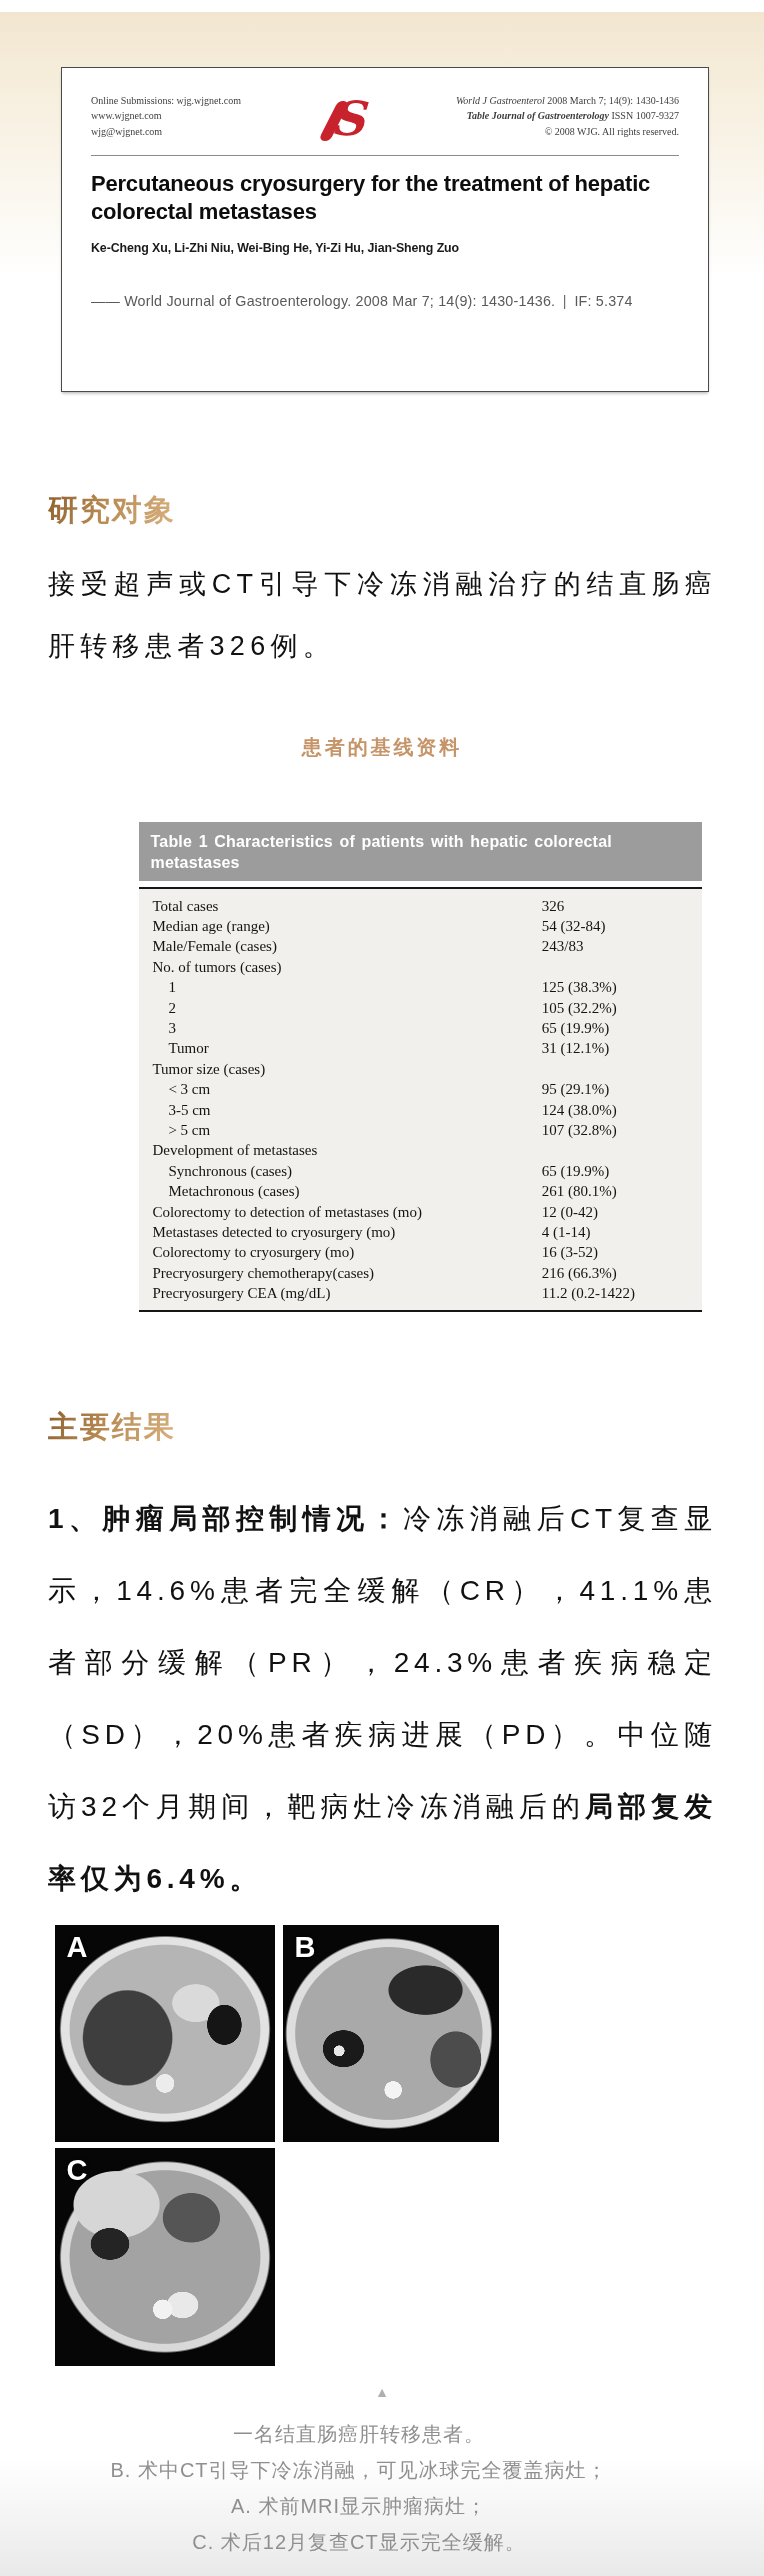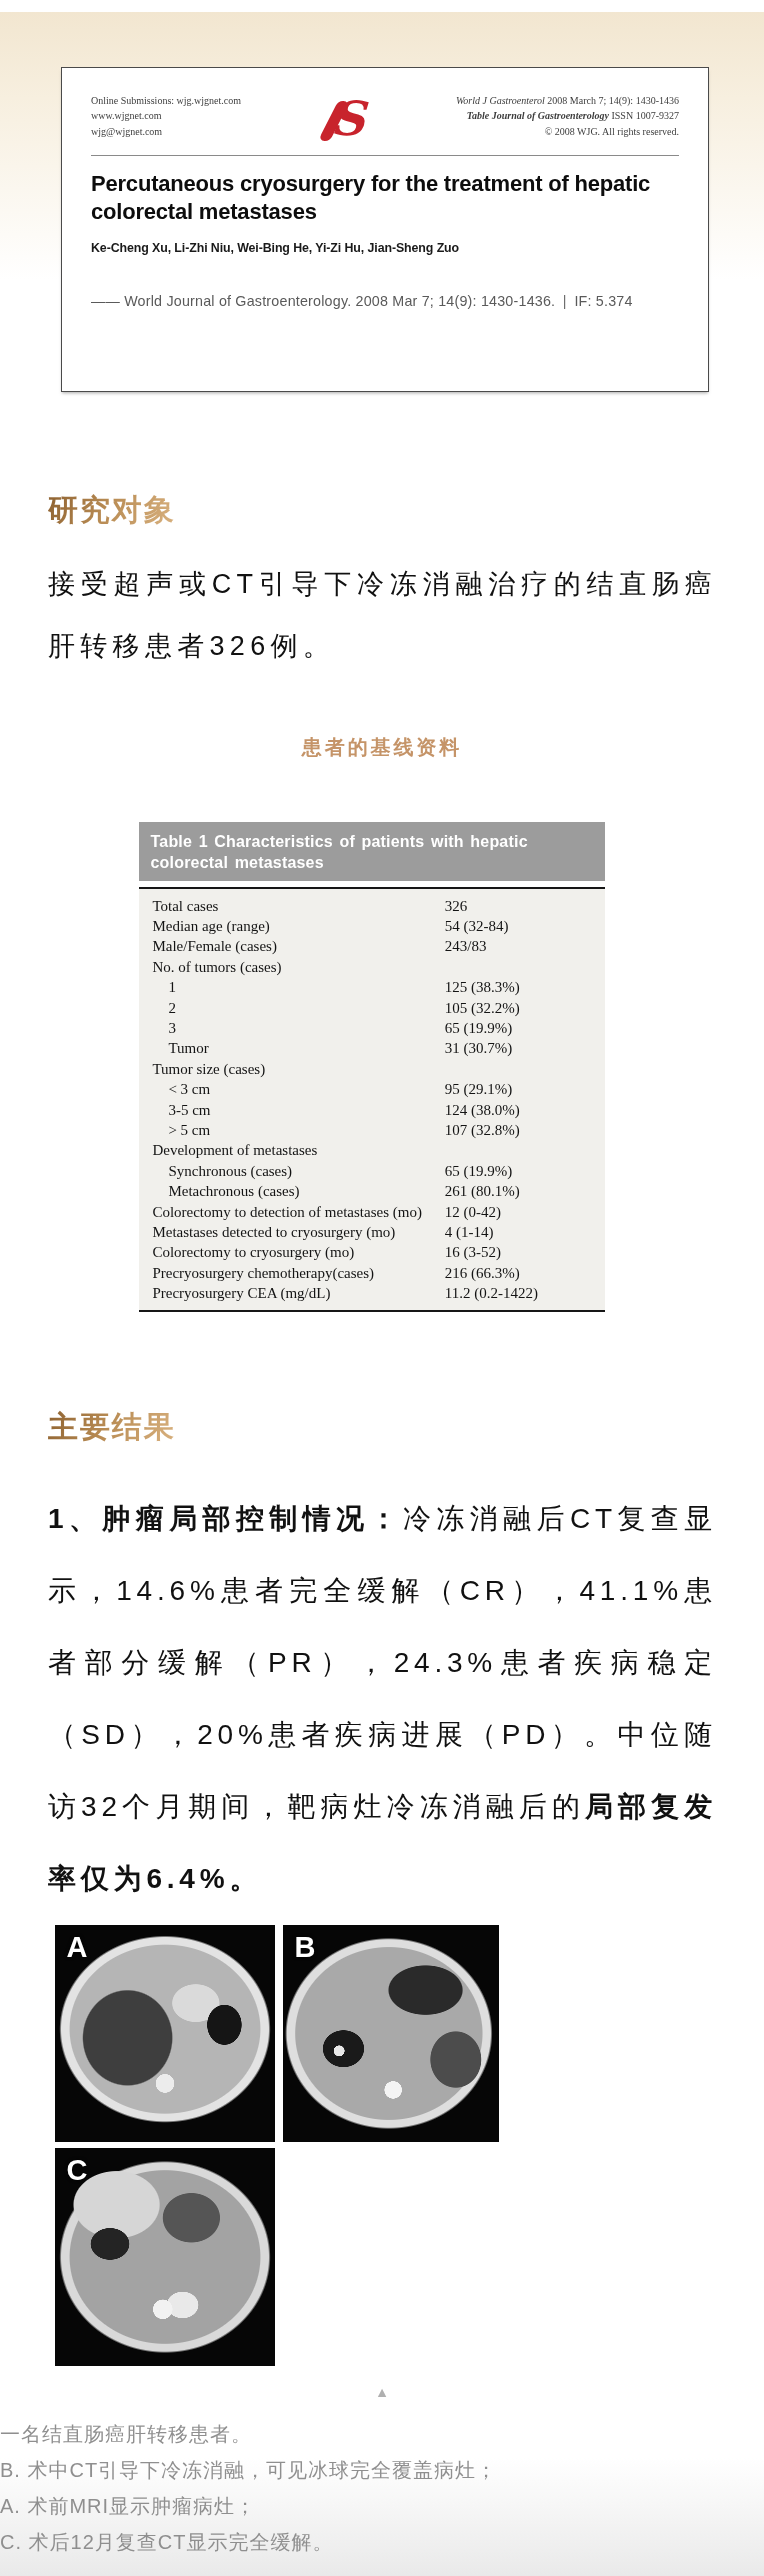--- a/index.html
+++ b/index.html
@@ -55,21 +55,21 @@
   .para.big{font-size:28px;line-height:72px;letter-spacing:4.8px;}
   .para b{font-weight:bold;}
 
   
   .baseline-h{
     position:absolute;left:0;top:722px;width:764px;text-align:center;margin:0;
     font-size:20px;font-weight:bold;color:#c59468;letter-spacing:2.9px;
   }
 
   
-  .tbl{position:absolute;left:139px;top:810px;width:466px;}
+  .tbl{position:absolute;left:139px;top:810px;width:563px;}
   .tbl-head{
     background:#9c9c9c;color:#ffffff;font-weight:bold;font-size:16px;line-height:21px;
     padding:8.6px 11.5px;letter-spacing:0.2px;word-spacing:1.9px;
   }
   .tbl-rule{height:5.7px;border-bottom:2.9px solid #161616;}
   .tbl-body{
     background:#f1f0ec;border-bottom:2.9px solid #161616;
     font-family:"Liberation Serif",serif;font-size:15px;color:#141414;
     padding:6.7px 11.5px 6.7px 13.4px;
   }
@@ -113,21 +113,21 @@
       radial-gradient(ellipse 28px 23px at 25% 44%, #242424 0 68%, rgba(0,0,0,0) 70%),
       radial-gradient(ellipse 44px 38px at 62% 32%, #555555 0 64%, rgba(0,0,0,0) 66%),
       radial-gradient(ellipse 59px 46px at 28% 26%, #d6d6d6 0 72%, rgba(0,0,0,0) 74%),
       radial-gradient(ellipse 49% 45% at 50% 50%, #a3a3a3 0 88%, #d9d9d9 89% 96%, rgba(0,0,0,0) 98%),
       #060606;
   }
 
   
   .tri{position:absolute;left:0;top:2372px;width:764px;text-align:center;color:#b0b0b0;font-size:14.3px;}
   .caption{
-    position:absolute;left:0;top:2404px;width:718px;text-align:left;
+    position:absolute;left:0;top:2404px;width:718px;text-align:center;
     font-size:20px;line-height:36px;color:#8f8f8f;letter-spacing:1px;
   }
 </style>
 </head>
 <body>
 
 <div class="page">
 
   <div class="card">
     <div class="card-head">
@@ -186,21 +186,21 @@
         <div class="t-row ind">
           <span class="lbl">2</span>
           <span class="val">105 (32.2%)</span>
         </div>
         <div class="t-row ind">
           <span class="lbl">3</span>
           <span class="val">65 (19.9%)</span>
         </div>
         <div class="t-row ind">
           <span class="lbl">Tumor</span>
-          <span class="val">31 (30.7%)</span>
+          <span class="val">31 (12.1%)</span>
         </div>
         <div class="t-row">
           <span class="lbl">Tumor size (cases)</span>
           <span class="val"></span>
         </div>
         <div class="t-row ind">
           <span class="lbl">&lt; 3 cm</span>
           <span class="val">95 (29.1%)</span>
         </div>
         <div class="t-row ind">

